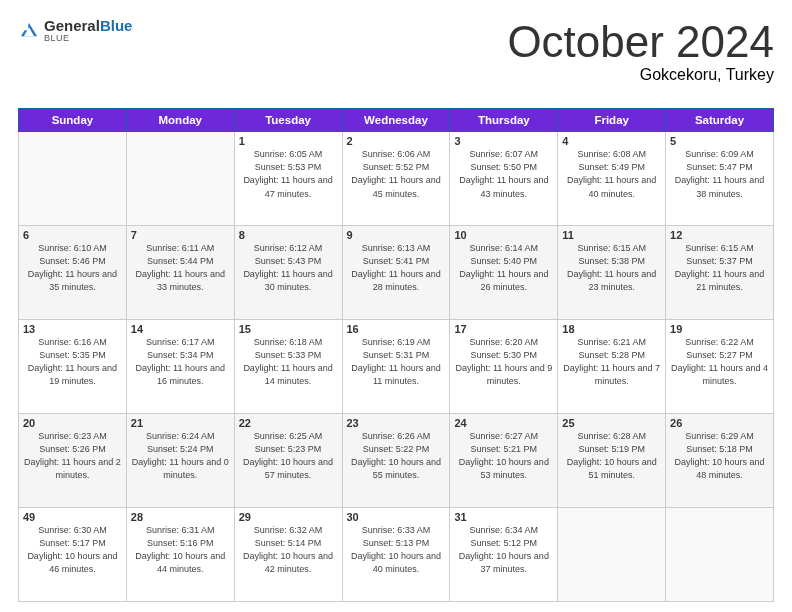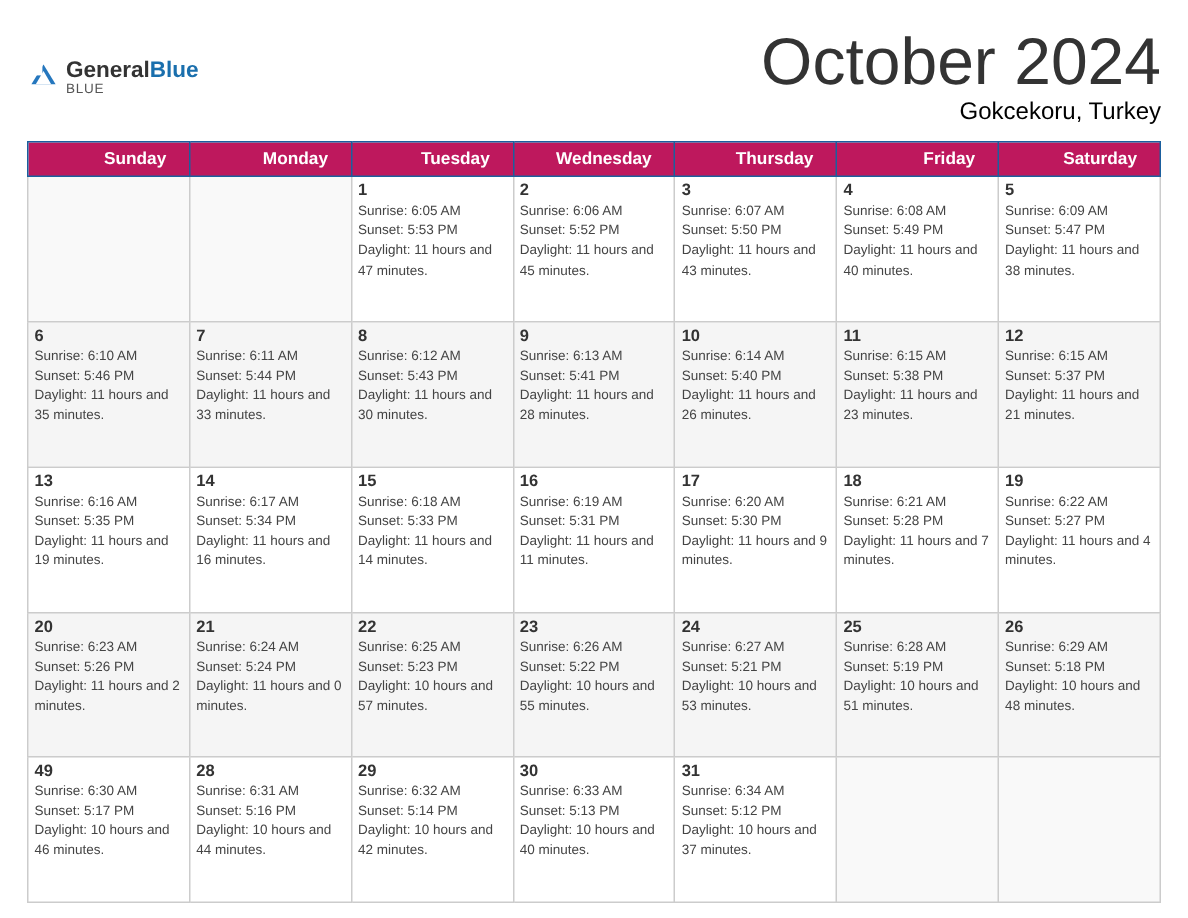--- a/index.html
+++ b/index.html
@@ -13,22 +13,22 @@
     .page {
       width: 792px;
       height: 612px;
       padding: 18px 18px 10px 18px;
       display: flex;
       flex-direction: column;
     }
     .header {
       display: flex;
       justify-content: space-between;
-      align-items: center;
-      margin-bottom: 10px;
+      align-items: flex-start;
+      margin-bottom: 24px;
     }
     .logo {
       display: flex;
       align-items: center;
       gap: 4px;
     }
     .logo-icon {
       width: 22px;
       height: 22px;
     }
@@ -44,26 +44,26 @@
     .location-title {
       font-size: 16px;
       color: #000000;
     }
     .calendar-table {
       width: 100%;
       border-collapse: collapse;
       flex: 1;
     }
     .calendar-table th {
-      background-color: #be185d;
+      background-color: #6d28d9;
       color: #fff;
       font-size: 11.5px;
       font-weight: bold;
       padding: 5px 15px;
-      text-align: right;
+      text-align: center;
       border: 1px solid #1a5f9e;
     }
     .calendar-table td {
       border: 1px solid #ccc;
       vertical-align: top;
       padding: 3px 4px;
       font-size: 9.2px;
       color: #333;
       width: 108px;
       height: 72px;
@@ -76,20 +76,21 @@
       font-size: 11px;
       font-weight: bold;
       color: #333;
       display: block;
       margin-bottom: 1px;
     }
     .day-info {
       font-size: 9px;
       color: #444;
       line-height: 1.45;
+      text-align: center;
     }
     .empty-cell {
       background: #f9f9f9 !important;
     }
   </style>
 </head>
 <body>
 
 <div class="page">
   <div class="header">

